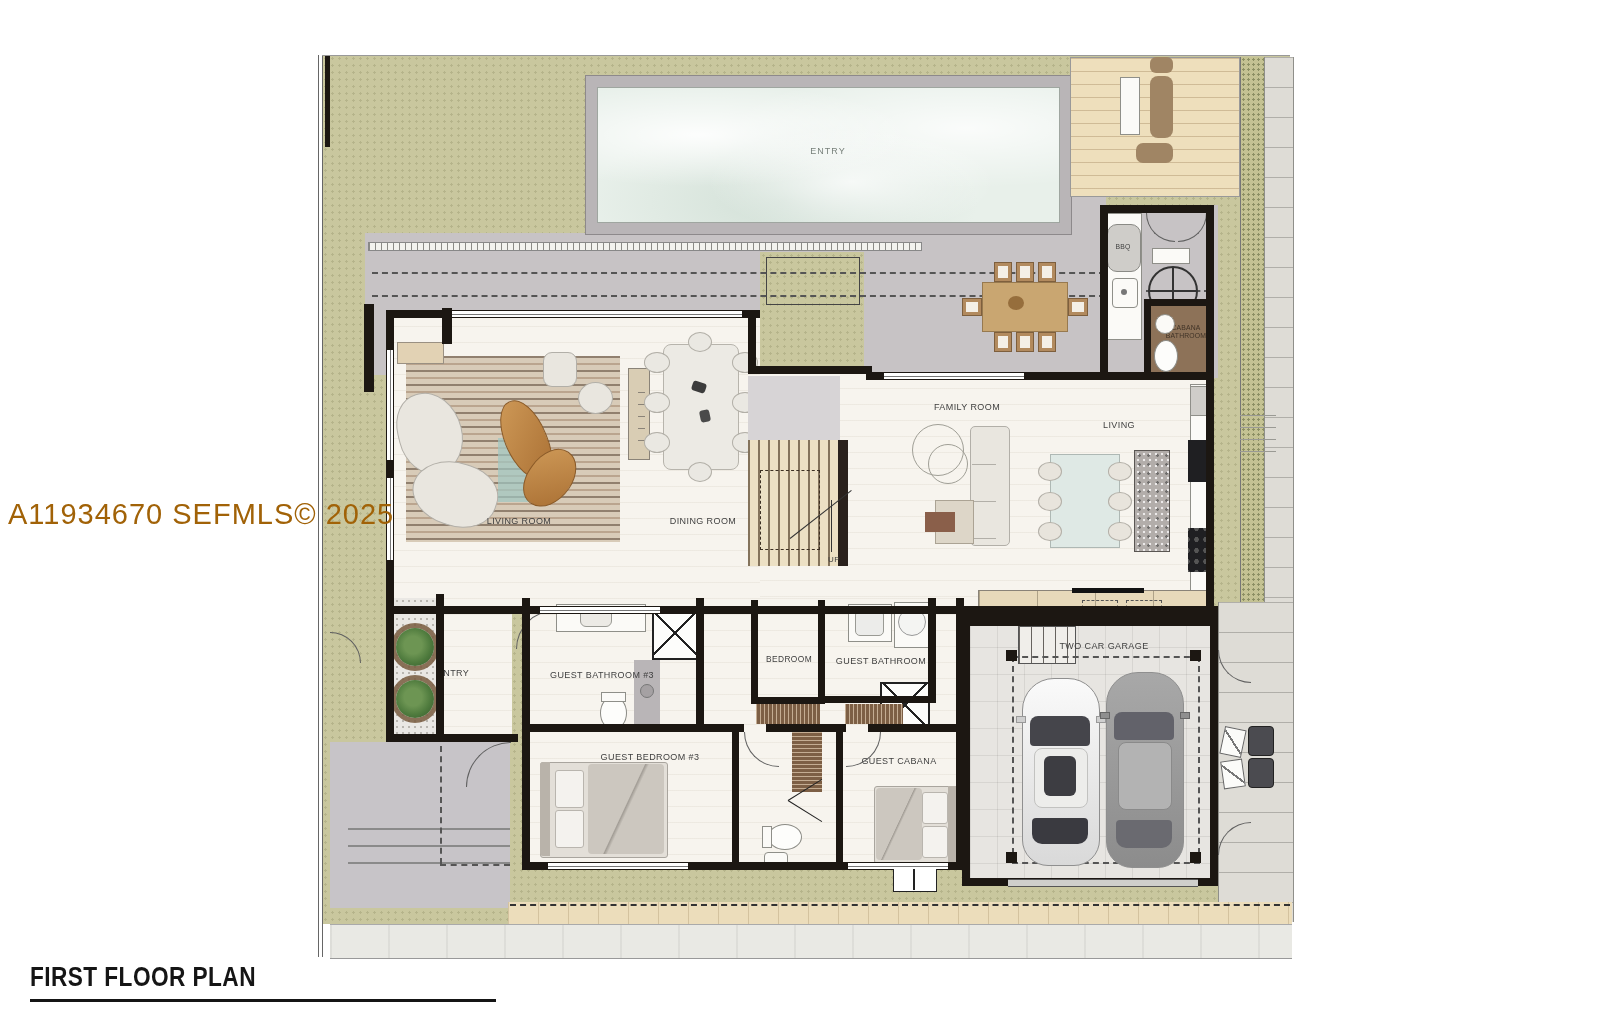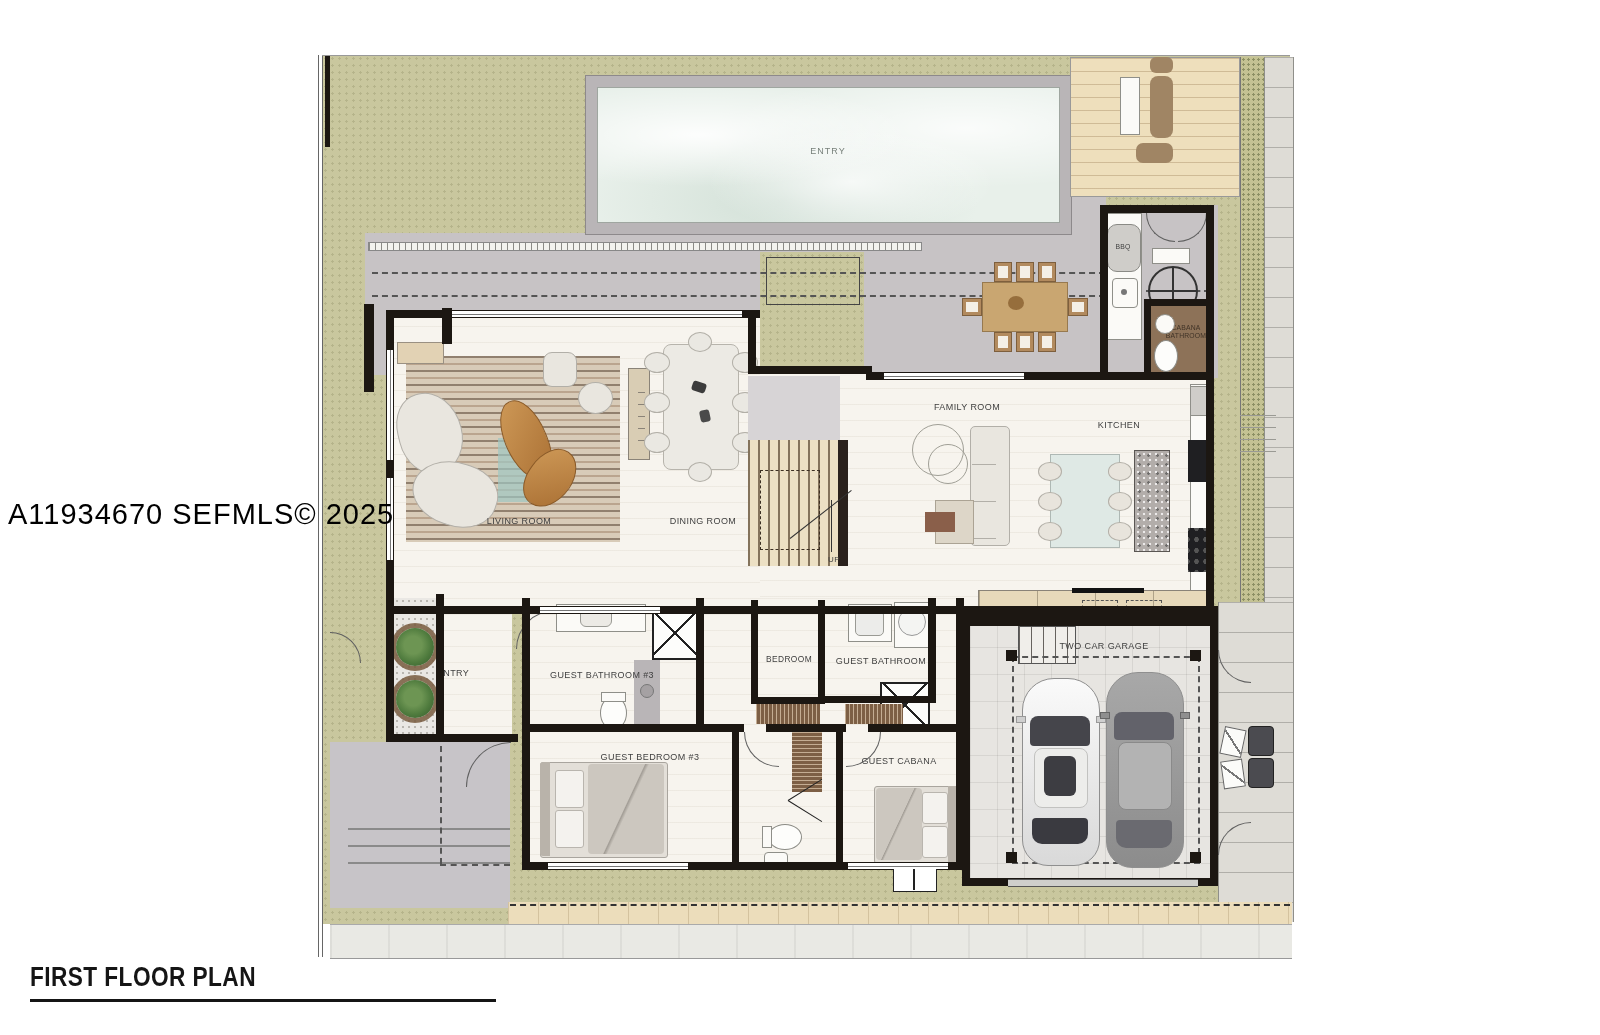--- a/index.html
+++ b/index.html
@@ -58,21 +58,21 @@
   .hsteps{background-image:repeating-linear-gradient(180deg,#9a9a94 0 1.5px, transparent 1.5px 12px);}
   .stair{background:#ece0c4;background-image:repeating-linear-gradient(90deg, rgba(62,42,22,.6) 0 1.6px, transparent 1.6px 10px);}
   .plant{border-radius:50%;background:radial-gradient(circle at 45% 45%, #6d9553 0 30%, #4e7a3d 60%, #33552a 100%);box-shadow:0 0 0 5px rgba(120,90,62,.85);}
   .oplant{border:1.4px solid #a09f96;border-radius:50%;background:transparent;}
   .car{border:1px solid #8f8f8f;border-radius:32px 32px 26px 26px;}
   .pool-water{background:#e8f0ea;
     background-image:radial-gradient(ellipse at 22% 35%, rgba(255,255,255,.9), transparent 42%),
                      radial-gradient(ellipse at 55% 70%, rgba(255,255,255,.75), transparent 40%),
                      radial-gradient(ellipse at 80% 30%, rgba(255,255,255,.8), transparent 45%),
                      radial-gradient(ellipse at 40% 85%, rgba(196,214,203,.6), transparent 50%);}
-  .watermark{position:absolute;left:8px;top:498px;font-size:29px;color:#000000;letter-spacing:1px;}
+  .watermark{position:absolute;left:8px;top:498px;font-size:29px;color:#a16207;letter-spacing:1px;}
   .title{position:absolute;left:30px;top:962px;font-size:27px;font-weight:bold;color:#151515;
          transform:scaleX(.84);transform-origin:left center;letter-spacing:.5px;}
   .title-rule{position:absolute;left:30px;top:999px;width:466px;height:3px;background:#151515;}
 </style>
 </head>
 <body>
 
 <div id="page">
 
   <div class="abs grass" style="left:322px;top:55px;width:968px;height:869px;"></div>
@@ -172,21 +172,21 @@
   <div class="abs stool" style="left:1038px;top:492px;width:22px;height:17px;"></div>
   <div class="abs stool" style="left:1038px;top:522px;width:22px;height:17px;"></div>
   <div class="abs stool" style="left:1108px;top:462px;width:22px;height:17px;"></div>
   <div class="abs stool" style="left:1108px;top:492px;width:22px;height:17px;"></div>
   <div class="abs stool" style="left:1108px;top:522px;width:22px;height:17px;"></div>
   <div class="abs island" style="left:1134px;top:450px;width:34px;height:100px;"></div>
   <div class="abs fix" style="left:1190px;top:384px;width:16px;height:210px;"></div>
   <div class="abs" style="left:1190px;top:386px;width:16px;height:28px;background:#cfcdc9;border:1px solid #8f8f89;"></div>
   <div class="abs appl" style="left:1188px;top:440px;width:19px;height:42px;"></div>
   <div class="abs appl" style="left:1188px;top:528px;width:19px;height:44px;background-image:radial-gradient(#555 2px, transparent 2.4px);background-size:9px 11px;background-position:4px 6px;"></div>
-  <div class="lbl" style="left:1119px;top:425px;">KITCHEN</div>
+  <div class="lbl" style="left:1119px;top:425px;">LIVING</div>
 
   <div class="abs" style="left:978px;top:590px;width:232px;height:24px;background:#e7d9ba;border:1px solid #8a8378;background-image:repeating-linear-gradient(90deg, rgba(90,80,60,.4) 0 1px, transparent 1px 58px);"></div>
   <div class="abs" style="left:1072px;top:588px;width:72px;height:5px;background:#121212;"></div>
   <div class="abs" style="left:1082px;top:600px;width:34px;height:12px;border:1.4px dashed #555;"></div>
   <div class="abs" style="left:1126px;top:600px;width:34px;height:12px;border:1.4px dashed #555;"></div>
 
   <div class="abs" style="left:982px;top:282px;width:84px;height:48px;background:#c9a671;border:1px solid #97794f;"></div>
   <div class="abs wchair" style="left:994px;top:262px;width:16px;height:18px;">
       <i></i>
     </div>

